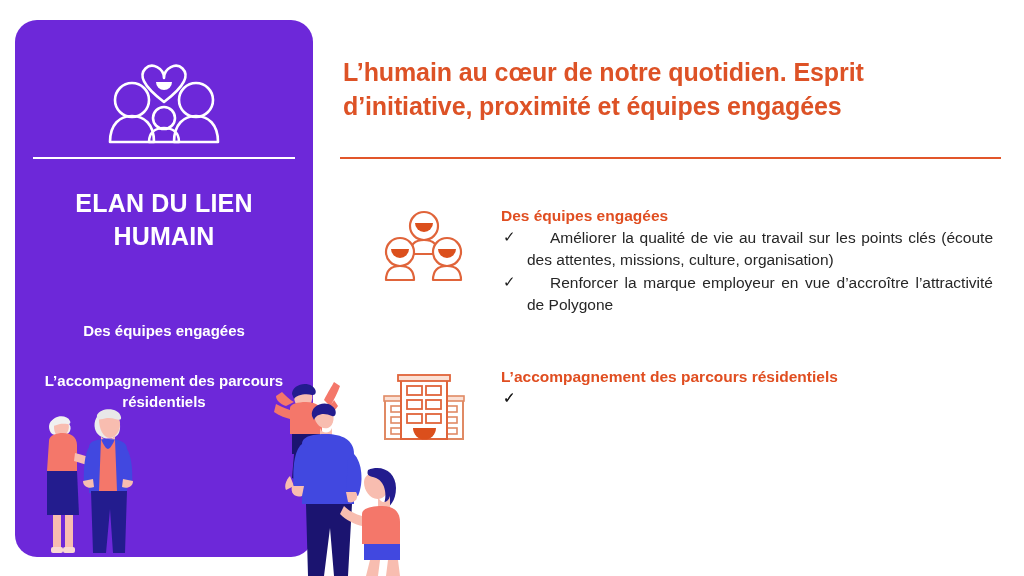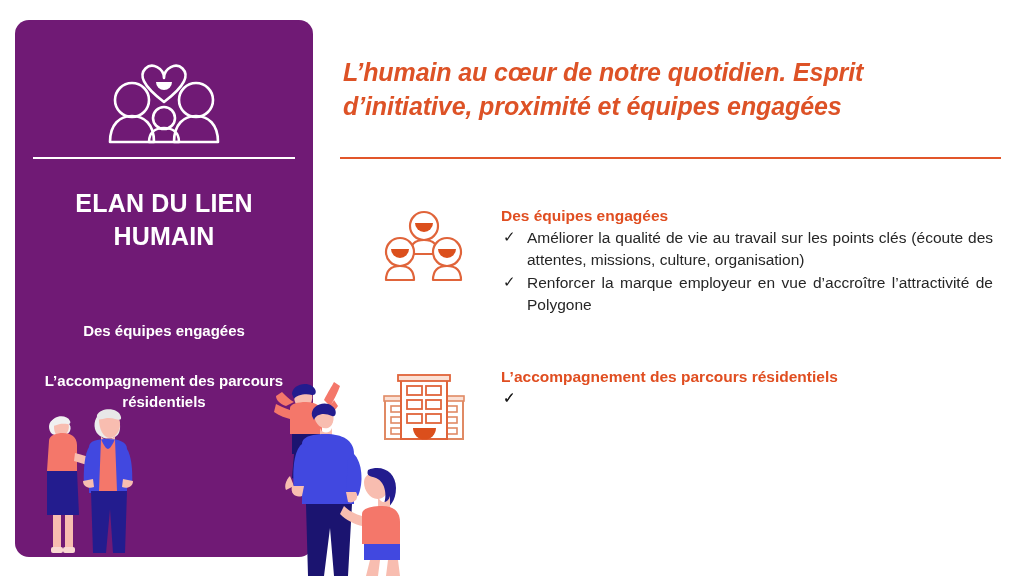--- a/index.html
+++ b/index.html
@@ -20,22 +20,22 @@
     background: #ffffff;
   }
 
   
   .side-card {
     position: absolute;
     left: 15px;
     top: 20px;
     width: 298px;
     height: 537px;
-    background: #701a75;
-    border-radius: 14px;
+    background: #6d28d9;
+    border-radius: 22px;
     overflow: hidden;
   }
   .side-icon {
     position: absolute;
     left: 0;
     right: 0;
     top: 22px;
     display: flex;
     justify-content: center;
   }
@@ -100,21 +100,20 @@
 
   
   .headline {
     position: absolute;
     left: 343px;
     top: 55px;
     width: 612px;
     color: #DD5226;
     font-size: 25px;
     font-weight: bold;
-    font-style: italic;
     line-height: 1.36;
     letter-spacing: -0.1px;
   }
   .head-rule {
     position: absolute;
     left: 340px;
     top: 157px;
     width: 661px;
     height: 2px;
     background: #E2562A;
@@ -160,21 +159,21 @@
     text-align: justify;
     margin-bottom: 0px;
   }
   .bullets li .check {
     position: absolute;
     left: 2px;
     top: -1px;
     font-size: 15px;
     color: #1b1b1b;
   }
-  .bullets li .txt { display: inline; }
+  .bullets li .txt { display: inline; margin-left: 23px; }
   .nojustify li { text-align: left; }
 </style>
 </head>
 <body>
 
 <div class="slide">
 
   <div class="side-card">
 
     <div class="side-icon">

